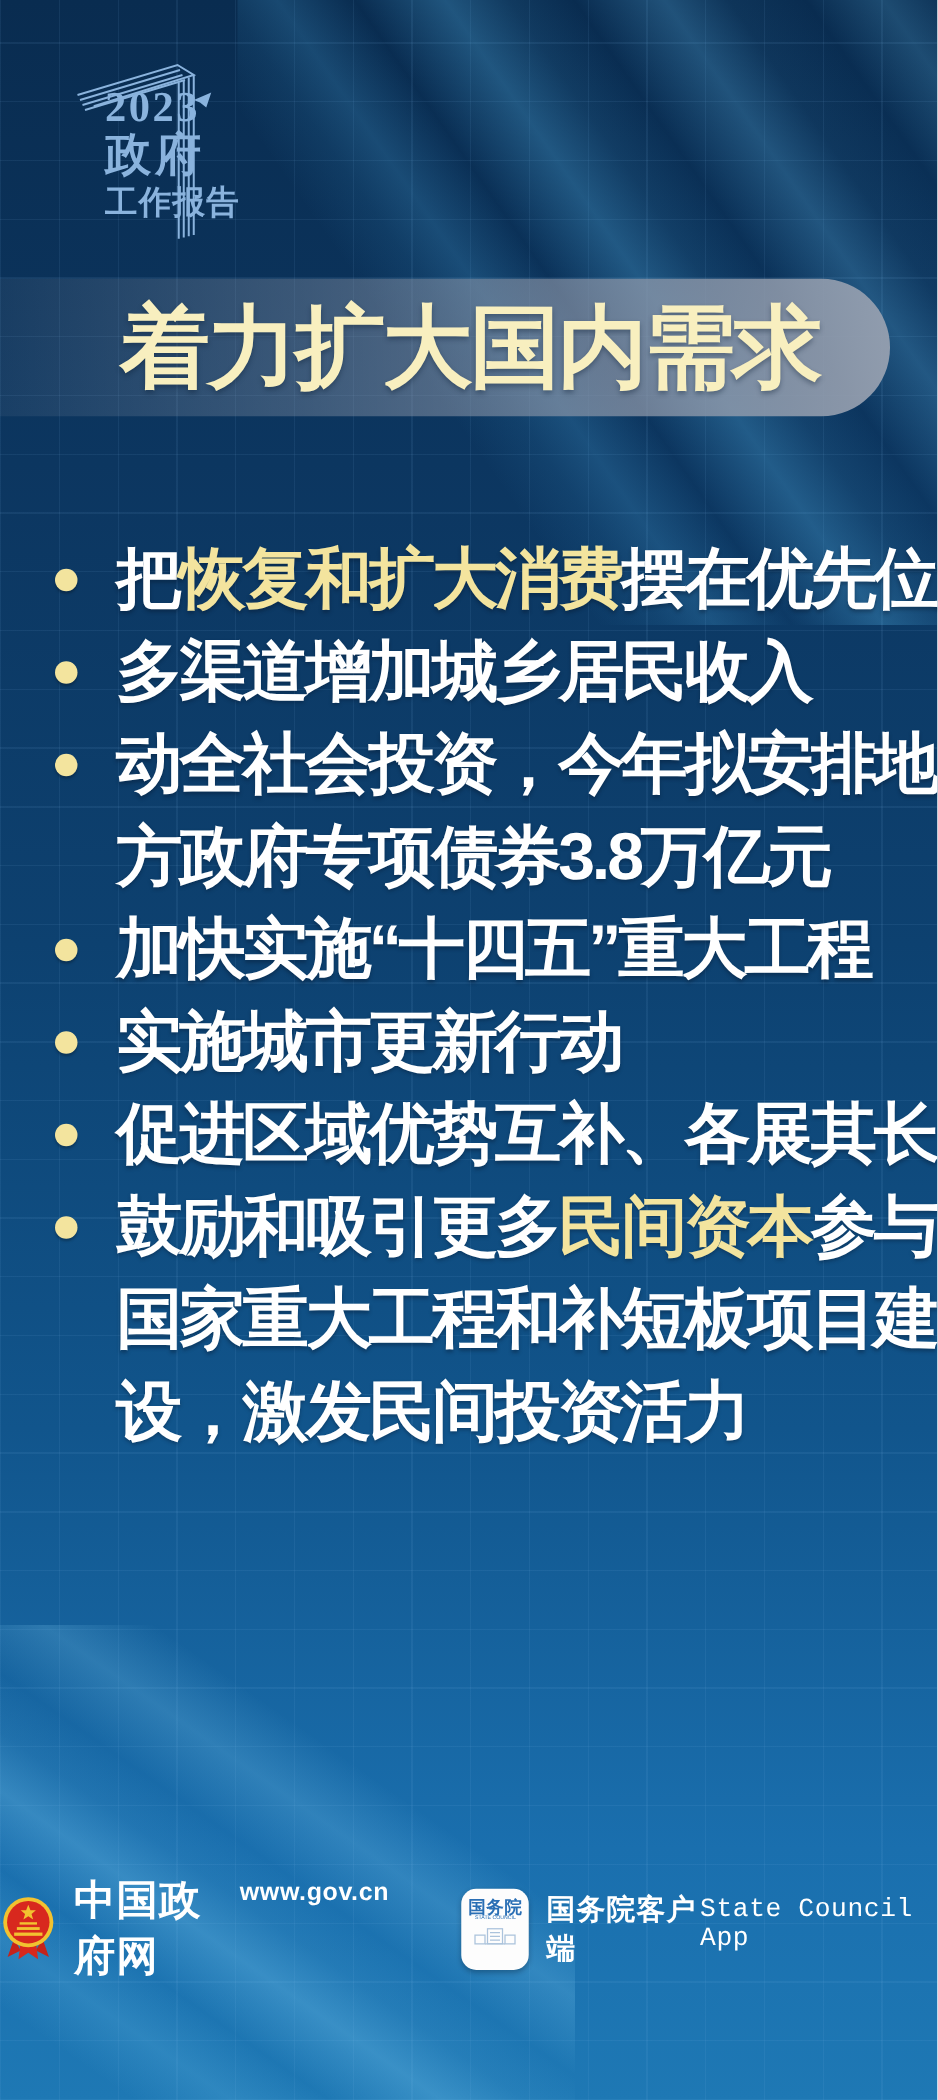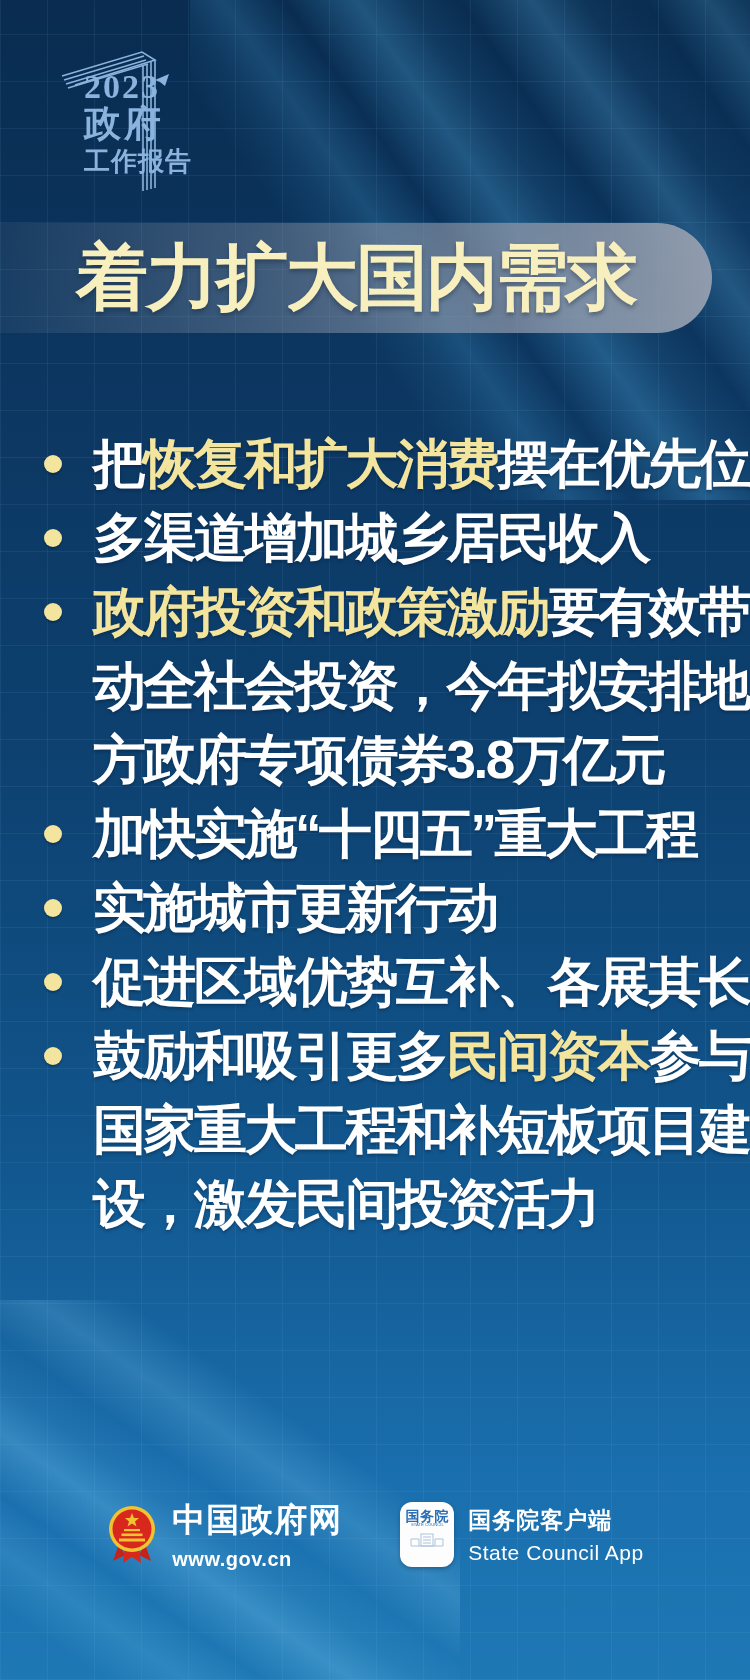--- a/index.html
+++ b/index.html
@@ -39,37 +39,37 @@
   .report-logo .l2{top:102px;font-family:"Liberation Serif","DejaVu Serif",serif;font-size:26px;font-weight:700;letter-spacing:1px;}
   .report-logo svg{position:absolute;left:0;top:0;}
   
   .banner{
     position:absolute;left:0;top:223px;width:712px;height:110px;
     border-radius:0 55px 55px 0;
     background:linear-gradient(90deg, rgba(141,151,169,0.10) 0%, rgba(141,151,169,0.38) 35%, rgba(141,151,169,0.72) 70%, rgba(150,160,176,0.95) 100%);
     display:flex;align-items:center;
   }
   .banner .title{
-    padding-left:76px;font-size:72px;font-weight:800;letter-spacing:-2px;
+    padding-left:96px;font-size:72px;font-weight:800;letter-spacing:-2px;
     color:var(--title-yellow);text-shadow:0 3px 4px rgba(10,25,45,0.35);white-space:nowrap;
   }
   
   .points{position:absolute;left:44px;top:427px;width:660px;}
   .item{position:relative;padding-left:49px;}
   .bullet{position:absolute;left:0;top:28px;width:18px;height:18px;border-radius:50%;background:var(--yellow);box-shadow:0 2px 2px rgba(0,0,0,0.25);}
   .line{height:74px;line-height:74px;white-space:nowrap;font-size:53px;font-weight:700;letter-spacing:-2.5px;color:#ffffff;text-shadow:0 2px 3px rgba(5,20,40,0.35);}
   .line .hl{color:var(--yellow);}
   
   .footer{position:absolute;left:0;top:1498px;width:750px;display:flex;justify-content:center;align-items:center;gap:58px;color:#fff;}
   .brand{display:flex;align-items:center;gap:14px;}
-  .brand .col{display:flex;flex-direction:column;justify-content:center;}
+  .brand .col{display:flex;flex-direction:row;justify-content:center;}
   .gov-name{font-size:33px;font-weight:700;letter-spacing:1px;}
   .gov-url{font-size:20px;font-weight:700;margin-top:5px;letter-spacing:0.5px;}
   .app-name{font-size:23px;font-weight:700;letter-spacing:1px;}
-  .app-en{font-size:21px;margin-top:5px;font-family:Liberation Sans, sans-serif;letter-spacing:0.5px;}
+  .app-en{font-size:21px;margin-top:5px;font-family:Liberation Mono, monospace;letter-spacing:0.5px;}
   .app-icon{width:54px;height:65px;background:#fdfdfd;border-radius:12px;display:flex;flex-direction:column;align-items:center;justify-content:flex-start;padding-top:7px;box-sizing:border-box;box-shadow:0 2px 4px rgba(0,20,40,0.3);}
   .app-icon .cn{font-size:14px;font-weight:700;color:var(--app-blue);line-height:14px;letter-spacing:0.5px;}
   .app-icon .en{font-size:8px;color:var(--app-blue);transform:scale(0.52);transform-origin:center top;line-height:8px;white-space:nowrap;}
 </style>
 </head>
 <body>
 
 <div class="page">
   <div class="grid-overlay"></div>
   <div class="streaks-top"></div>
@@ -102,21 +102,20 @@
       <div class="item">
         <span class="bullet"></span>
         <div class="line"><span>把</span><span class="hl">恢复和扩大消费</span><span>摆在优先位置</span></div>
       </div>
       <div class="item">
         <span class="bullet"></span>
         <div class="line"><span>多渠道增加城乡居民收入</span></div>
       </div>
       <div class="item">
         <span class="bullet"></span>
-        <div class="line"><span class="hl">政府投资和政策激励</span><span>要有效带</span></div>
         <div class="line"><span>动全社会投资，今年拟安排地</span></div>
         <div class="line"><span>方政府专项债券3.8万亿元</span></div>
       </div>
       <div class="item">
         <span class="bullet"></span>
         <div class="line"><span>加快实施“十四五”重大工程</span></div>
       </div>
       <div class="item">
         <span class="bullet"></span>
         <div class="line"><span>实施城市更新行动</span></div>

